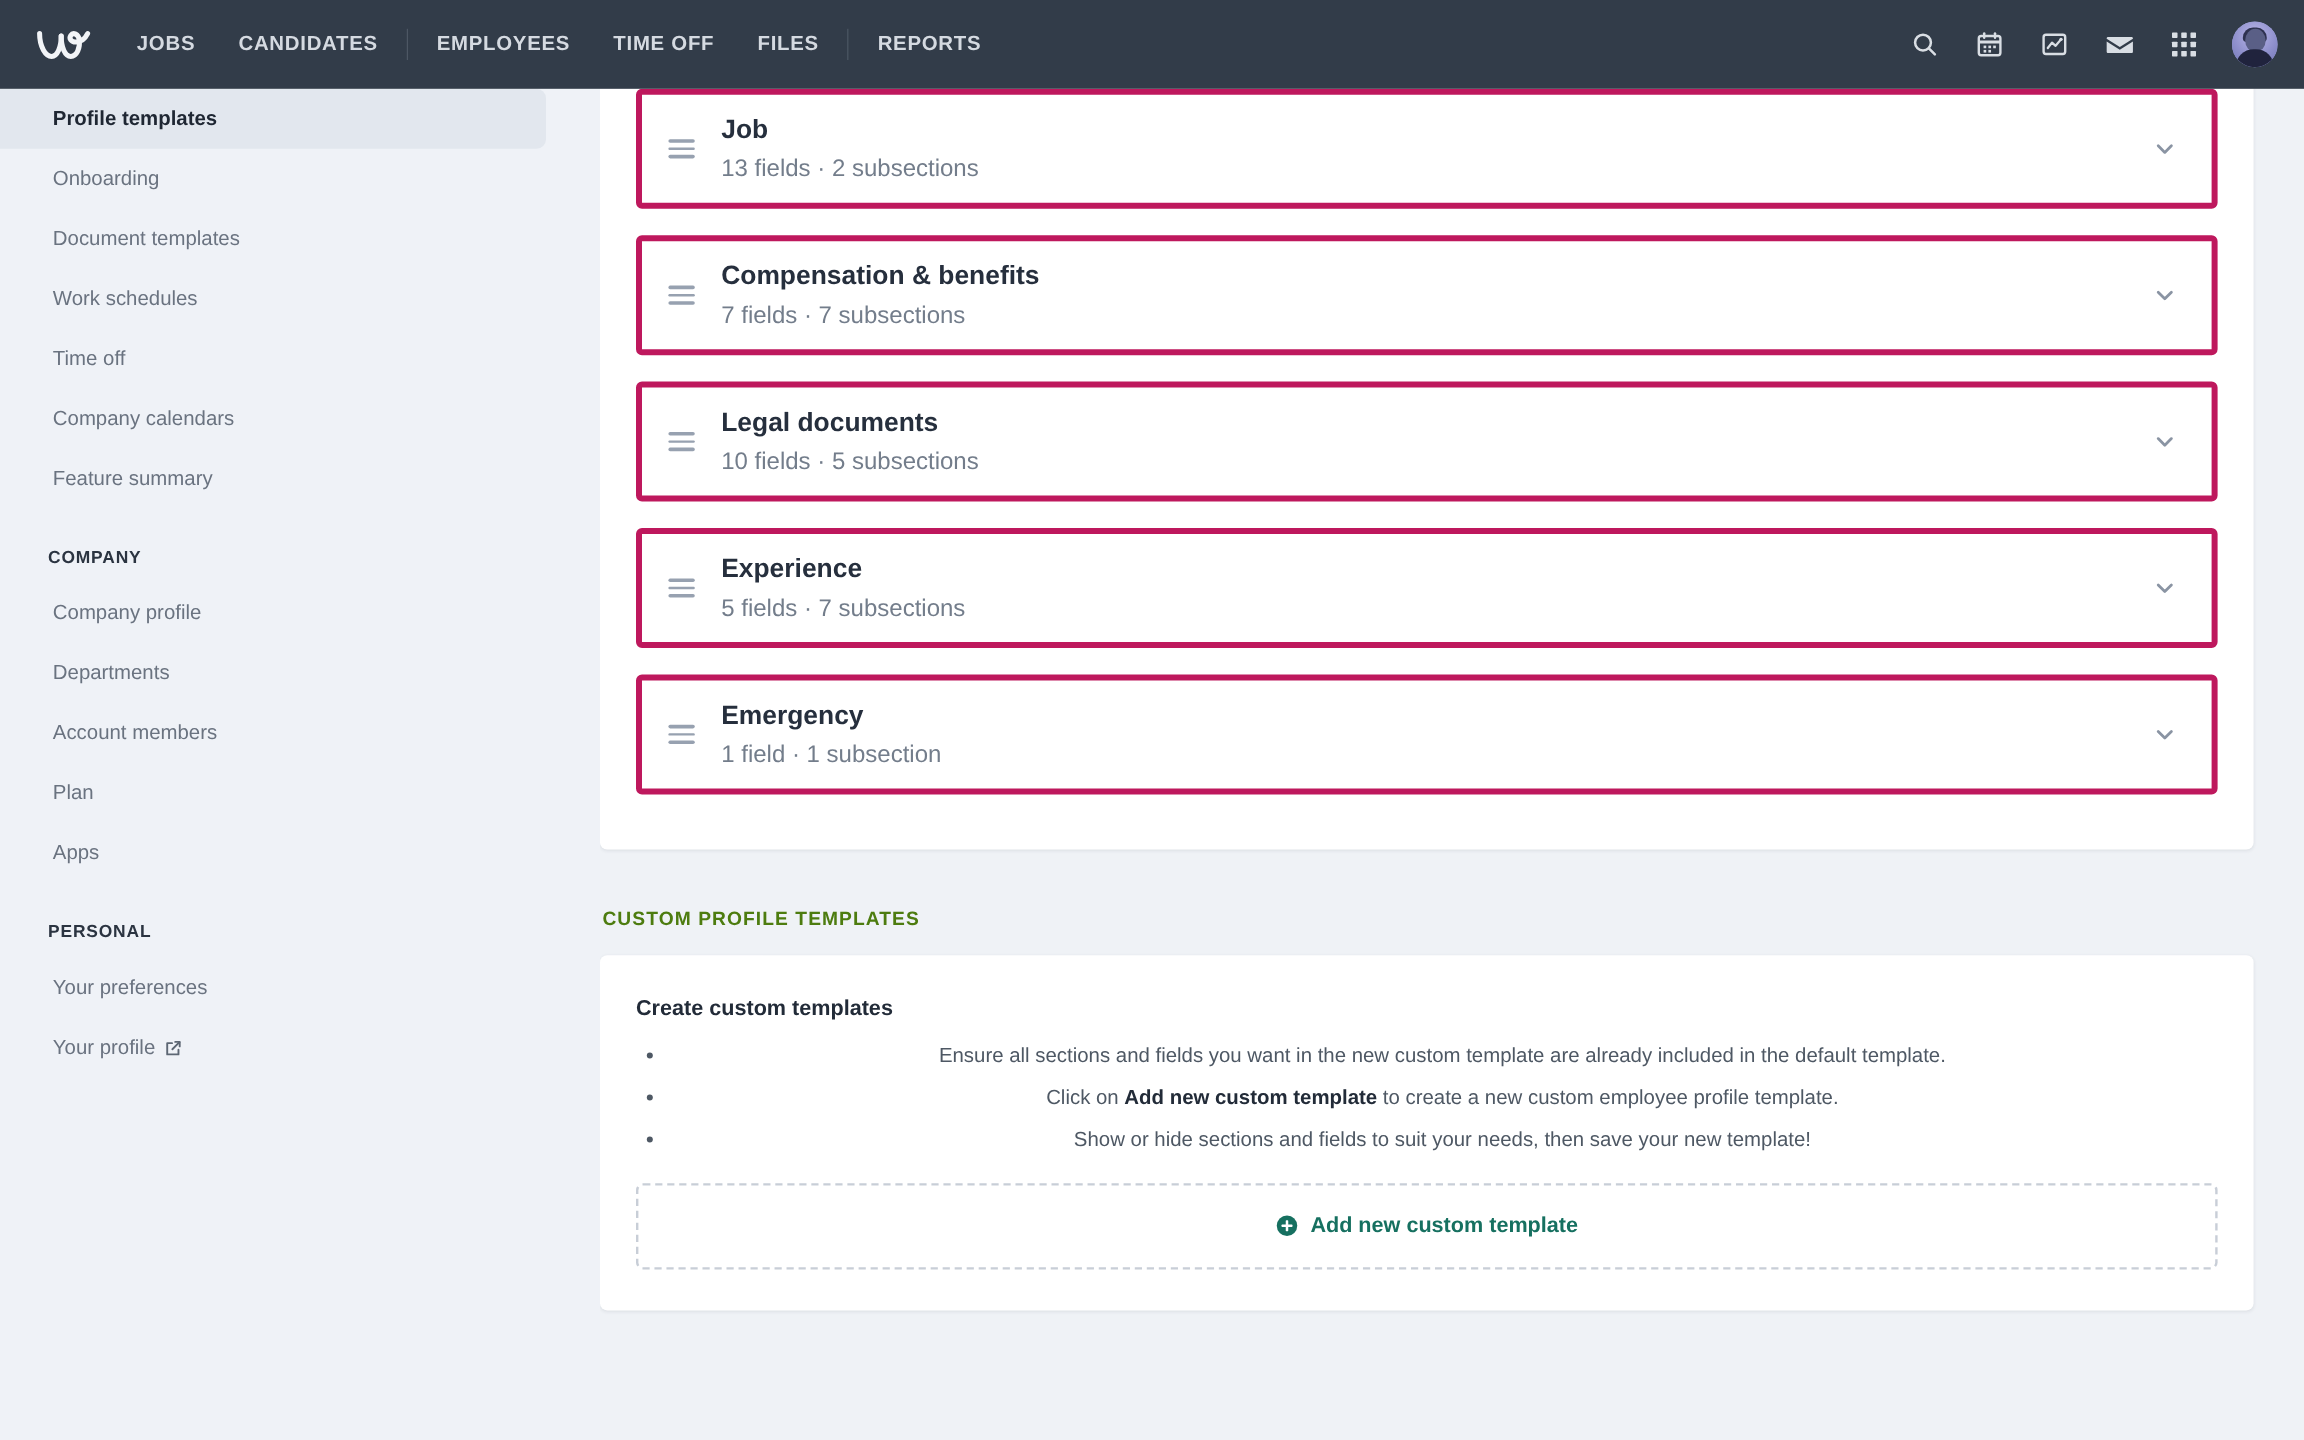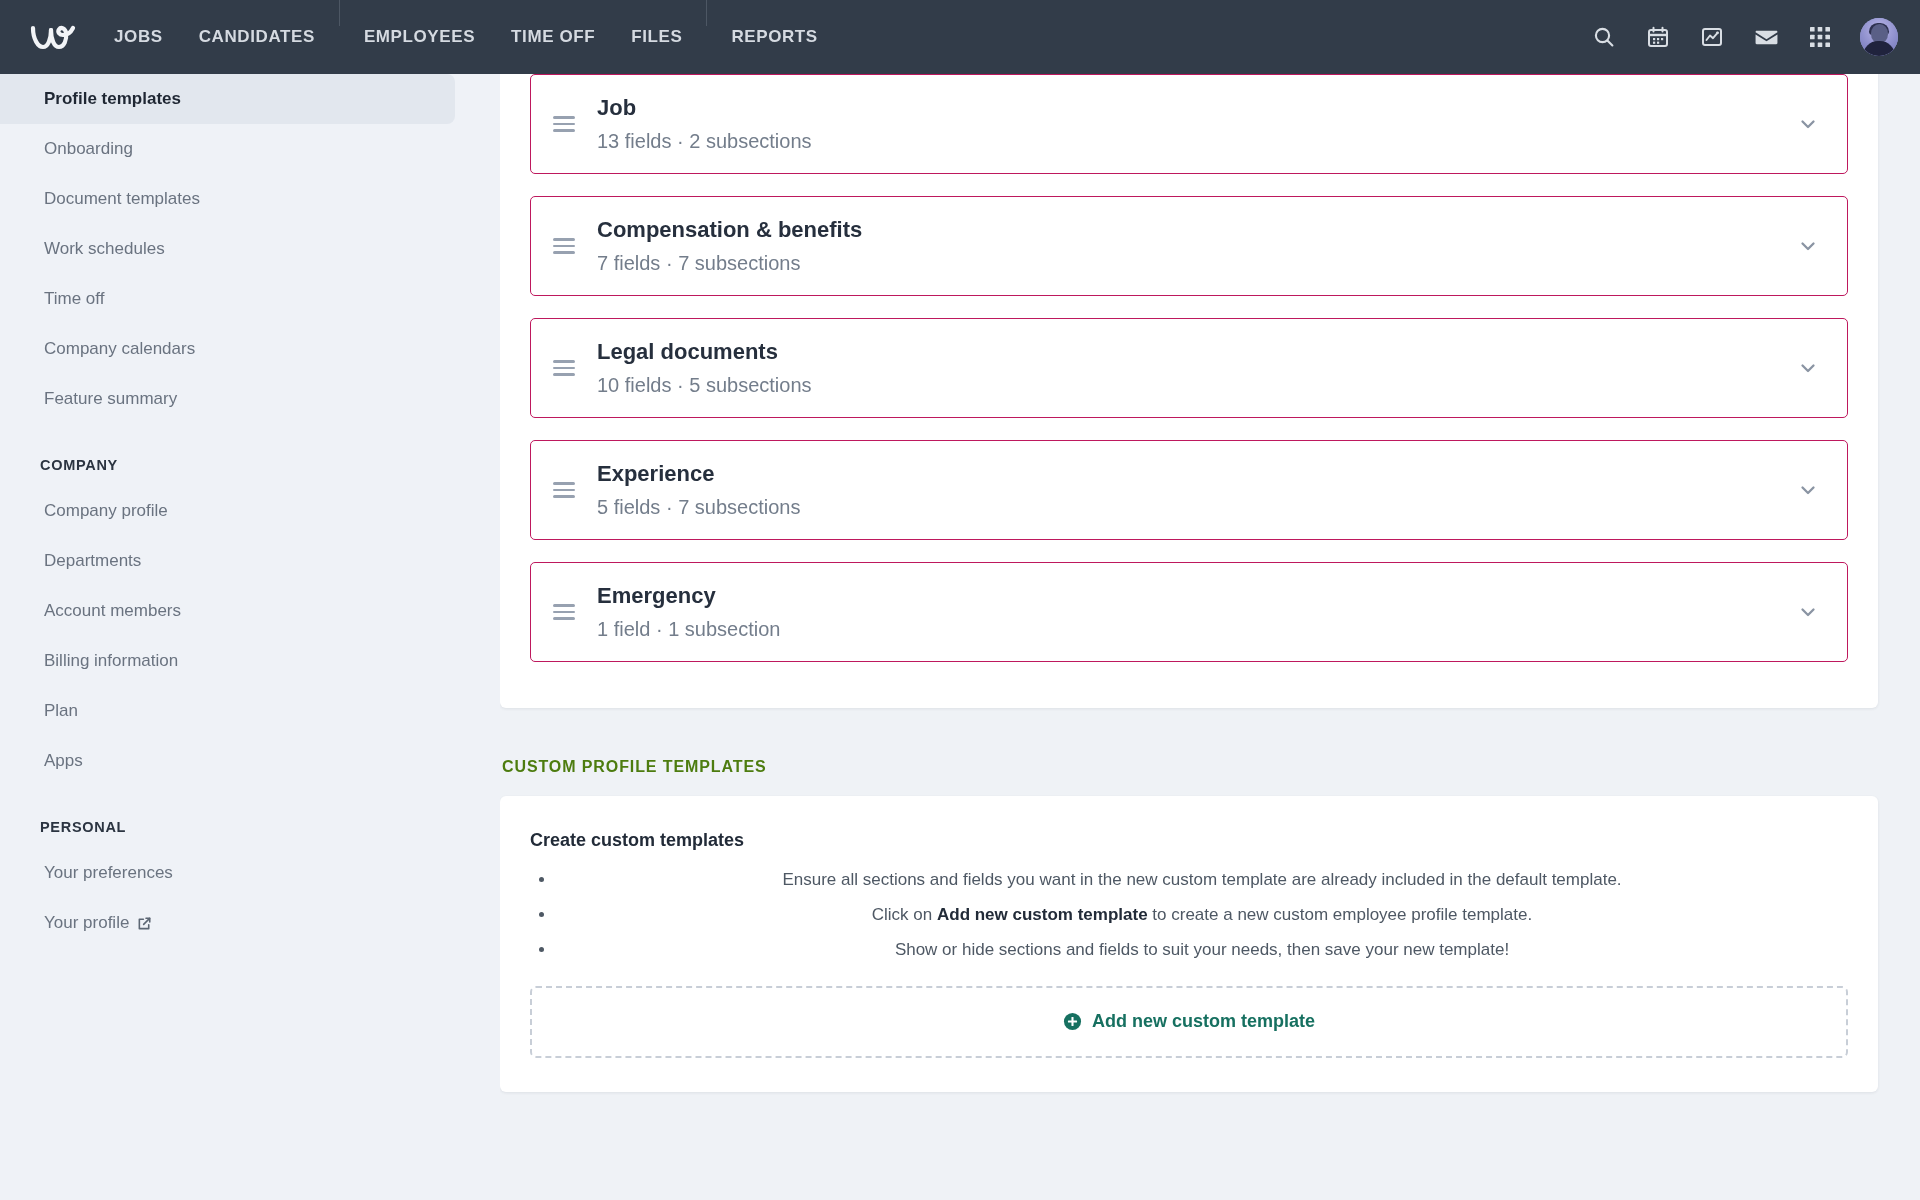--- a/index.html
+++ b/index.html
@@ -20,21 +20,21 @@
     background: #323c49;
     display: flex; align-items: center;
     z-index: 50;
   }
   .logo-wrap {
     width: 96px; display: flex; align-items: center; justify-content: center;
     padding-left: 10px;
   }
   .logo-wrap svg { display: block; }
 
-  .nav-links { display: flex; align-items: flex-start; height: 100%; }
+  .nav-links { display: flex; align-items: center; height: 100%; }
   .nav-link {
     color: #d5dae1;
     font-size: 17px;
     font-weight: 700;
     letter-spacing: 0.6px;
     padding: 0 18px;
     line-height: 74px;
     cursor: pointer;
     white-space: nowrap;
   }
@@ -143,21 +143,21 @@
     margin-left: 0;
   }
   .panel-top {
     width: 1378px;
     margin-top: -34px;
     padding: 34px 30px 46px 30px;
     min-height: 0;
   }
 
   .sec-card {
-    border: 1px solid #be185d;
+    border: 5px solid #be185d;
     border-radius: 5px;
     height: 100px;
     display: flex; align-items: center;
     padding: 0 26px 0 22px;
     margin-bottom: 22px;
     background: #fff;
     cursor: pointer;
   }
   .sec-card:last-child { margin-bottom: 0; }
   .drag-handle {
@@ -323,23 +323,20 @@
 
     <div class="side-group">COMPANY</div>
     <div class="side-item">
       <span>Company profile</span>
     </div>
     <div class="side-item">
       <span>Departments</span>
     </div>
     <div class="side-item">
       <span>Account members</span>
-    </div>
-    <div class="side-item">
-      <span>Billing information</span>
     </div>
     <div class="side-item">
       <span>Plan</span>
     </div>
 
     <div class="side-item">
       <span>Apps</span>
     </div>
 
     <div class="side-group">PERSONAL</div>

